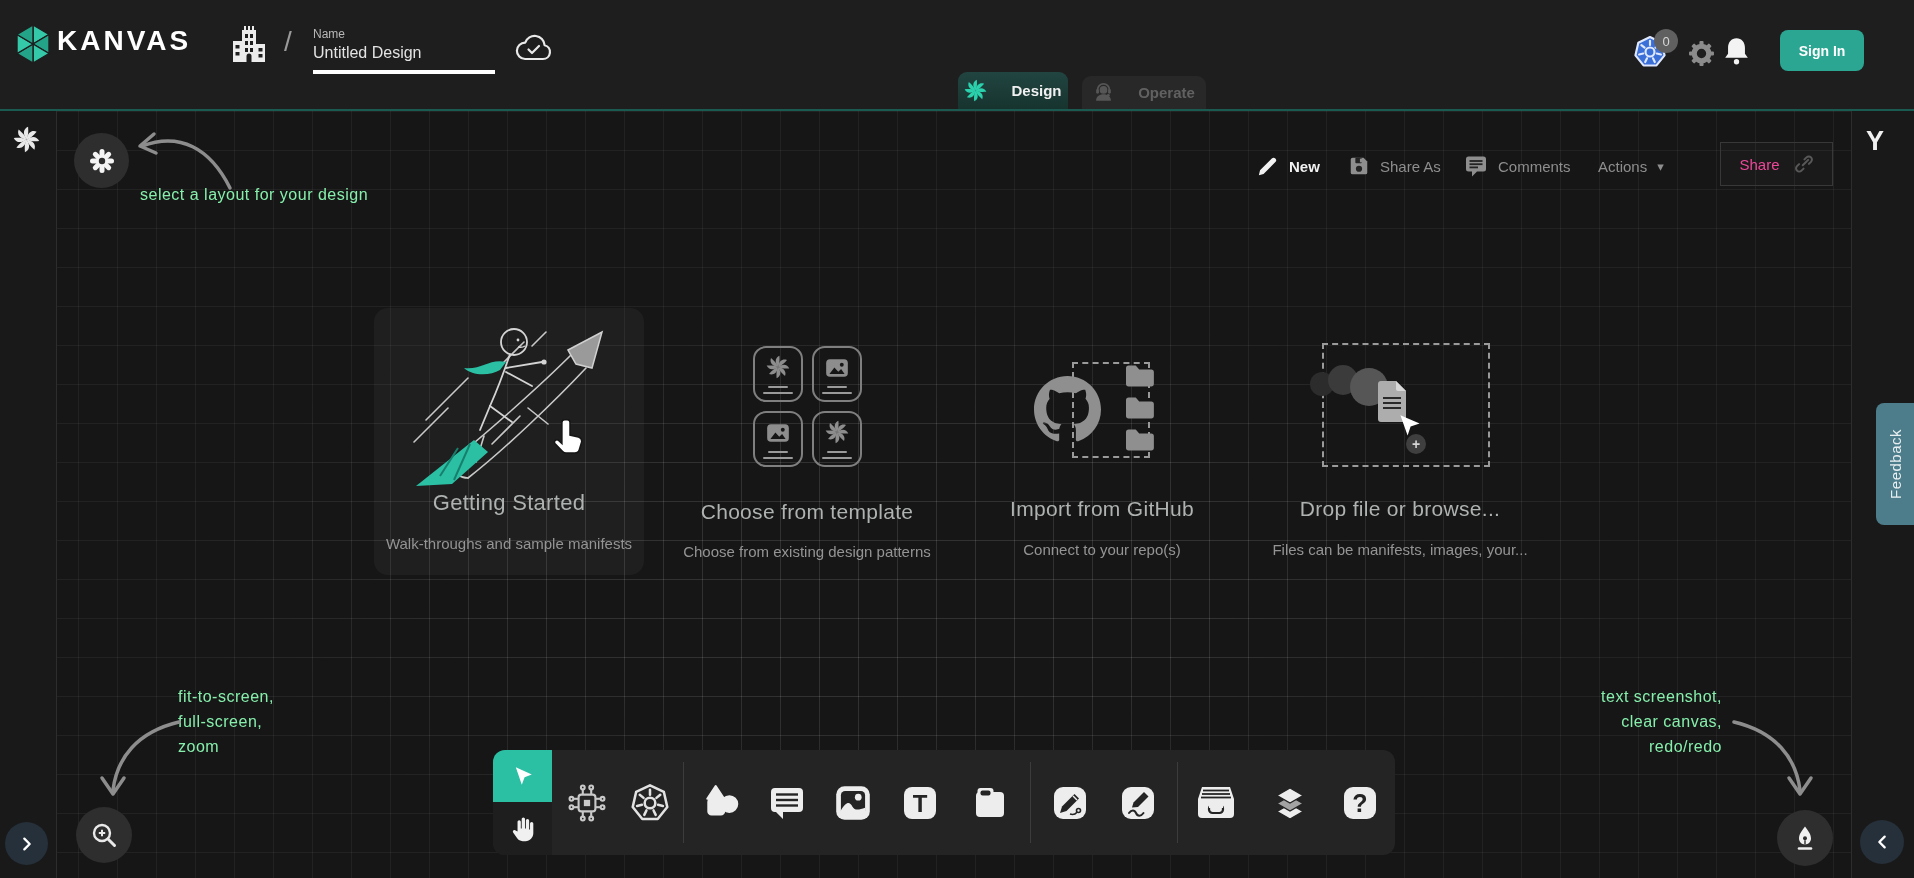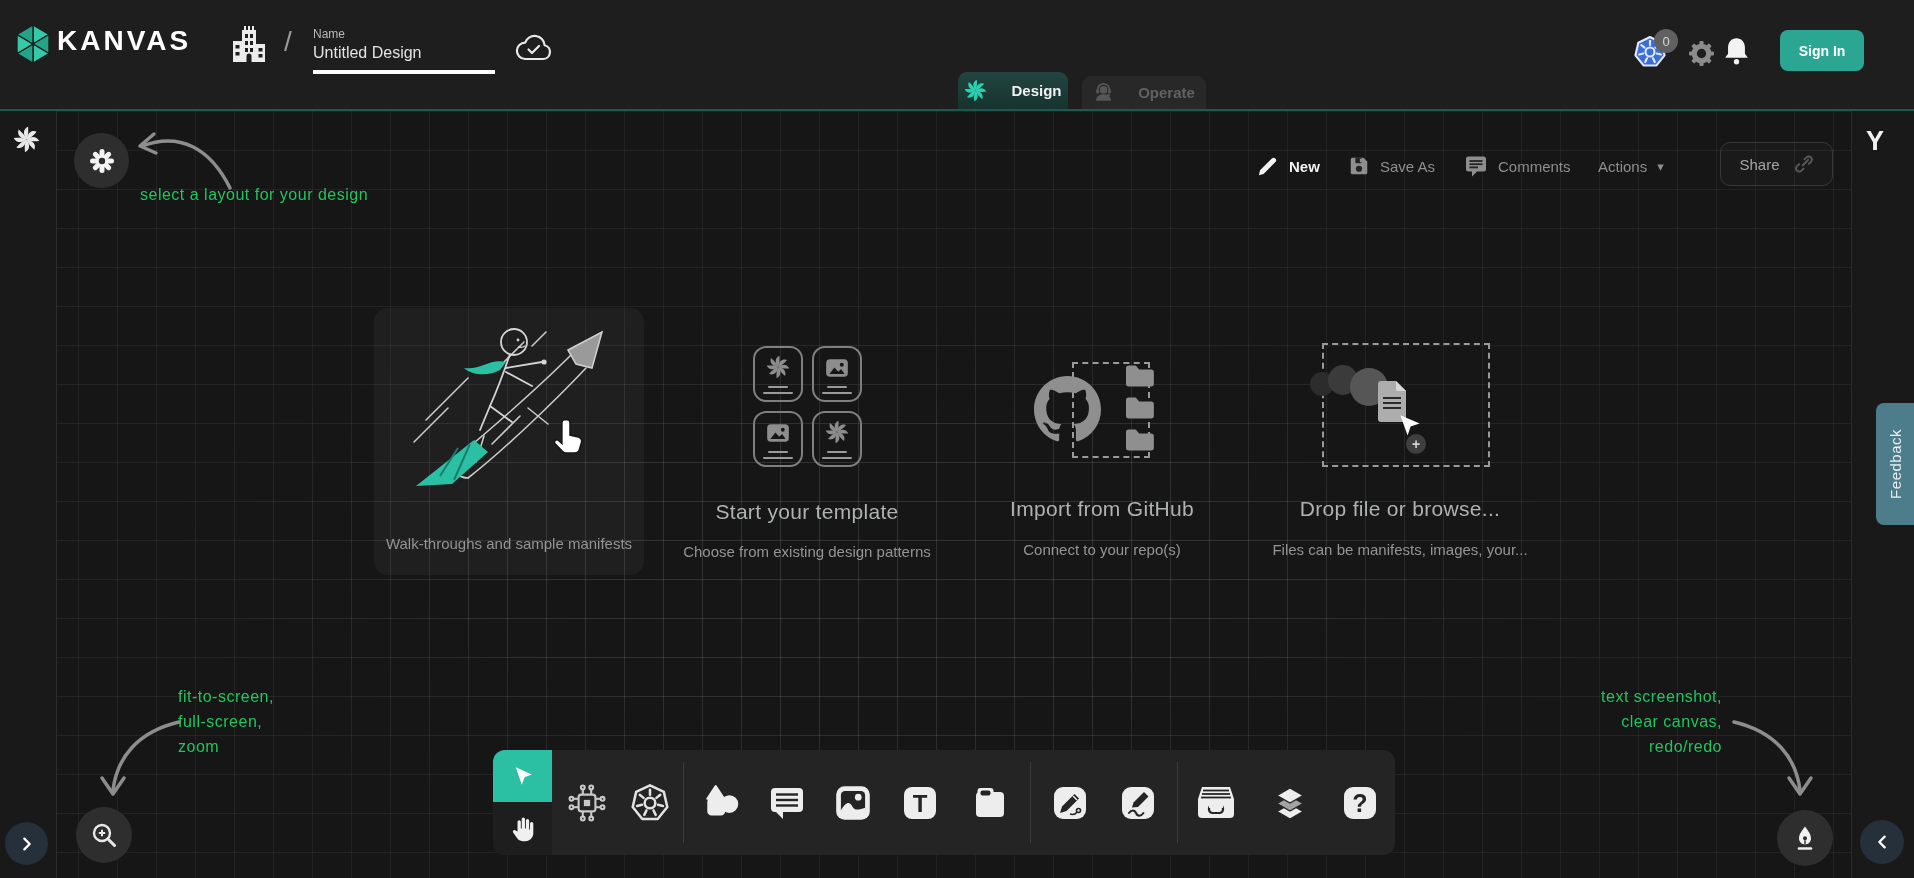--- a/index.html
+++ b/index.html
@@ -33,34 +33,34 @@
                      linear-gradient(90deg,rgba(255,255,255,0.07) 1px,transparent 1px);
     background-size:39px 39px;
     -webkit-mask:radial-gradient(ellipse 52% 48% at 47% 60%,#000 35%,transparent 78%);
             mask:radial-gradient(ellipse 52% 48% at 47% 60%,#000 35%,transparent 78%);}
   .strip-l{left:0;top:111px;width:57px;height:767px;background:#191919;border-right:1px solid #2d2d2d;}
   .strip-r{left:1851px;top:111px;width:63px;height:767px;background:#191919;border-left:1px solid #2d2d2d;}
 
   
   .tb-item{top:148px;height:36px;display:flex;align-items:center;gap:10px;font-size:15px;color:#8e8e8e;cursor:pointer;}
   .tb-item.bright{color:#f2f2f2;font-weight:700;}
-  .share-btn{left:1720px;top:142px;width:113px;height:44px;border-radius:10px;border:1px solid #383838;background:rgba(255,255,255,0.02);
-    display:flex;align-items:center;justify-content:center;gap:14px;color:#a3a3a3;font-size:15px;cursor:pointer;}
+  .share-btn{left:1720px;top:142px;width:113px;height:44px;border-radius:0;border:1px solid #383838;background:rgba(255,255,255,0.02);
+    display:flex;align-items:center;justify-content:center;gap:14px;color:#ec4899;font-size:15px;cursor:pointer;}
 
   
   .card-title{font-size:21px;color:#aeb2b1;text-align:center;letter-spacing:.3px;}
   .card-sub{font-size:15px;color:#949494;text-align:center;}
   .gs-card{left:374px;top:308px;width:270px;height:267px;background:rgba(255,255,255,0.04);border-radius:14px;cursor:pointer;}
   .dashed-box{border:2px dashed #9a9a9a;}
   .tile{width:50px;height:56px;border:2px solid #7f7f7f;border-radius:13px;display:flex;flex-direction:column;align-items:center;justify-content:flex-start;padding-top:7px;color:#8d8d8d;}
   .tile .ln{height:2px;background:#9a9a9a;border-radius:2px;}
   .tiles-grid{left:753px;top:346px;display:grid;grid-template-columns:50px 50px;grid-gap:9px;}
 
   
-  .ann{font-size:16px;color:#22c55e;letter-spacing:.5px;}
+  .ann{font-size:16px;color:#86efac;letter-spacing:.5px;}
   .ann-lines{line-height:25px;}
 
   
   .circ{border-radius:50%;display:flex;align-items:center;justify-content:center;cursor:pointer;}
   .c-dark{background:#2e2e2e;}
   .c-slate{background:#25303a;}
 
   
   .btb{left:493px;top:750px;width:902px;height:105px;background:#242424;border-radius:12px;}
   .btb-col{left:0;top:0;width:59px;height:105px;background:#1e1e1e;border-radius:12px 0 0 12px;}
@@ -249,21 +249,21 @@
     </svg>
     <span>New</span>
   </div>
   <div class="abs tb-item" style="left:1348px">
     <svg width="22" height="22" viewBox="0 0 24 24">
       <path d="M3 5 a2 2 0 0 1 2-2 h12 l4 4 v12 a2 2 0 0 1-2 2 H5 a2 2 0 0 1-2-2 z" fill="#8e8e8e"></path>
       <rect x="8" y="3" width="7" height="6" rx="1" fill="#232323"></rect>
       <rect x="13" y="4" width="2.6" height="4" fill="#8e8e8e"></rect>
       <circle cx="12" cy="15" r="3.4" fill="#232323"></circle>
     </svg>
-    <span>Save As</span>
+    <span>Share As</span>
   </div>
   <div class="abs tb-item" style="left:1464px">
     <svg width="24" height="22" viewBox="0 0 24 22">
       <path d="M2 4 a2.5 2.5 0 0 1 2.5-2.5 h15 A2.5 2.5 0 0 1 22 4 v10 a2.5 2.5 0 0 1-2.5 2.5 H13 l-5 5 v-5 H4.5 A2.5 2.5 0 0 1 2 14 z" fill="#8e8e8e"></path>
       <g stroke="#232323" stroke-width="1.8">
           <line x1="5.5" y1="6" x2="18.5" y2="6"></line>
           <line x1="5.5" y1="9.2" x2="18.5" y2="9.2"></line>
           <line x1="5.5" y1="12.4" x2="14" y2="12.4"></line>
         </g>
     </svg>
@@ -308,20 +308,21 @@
           <path d="M110 56 L136 70"></path>
         <path d="M94 90 L116 106"></path>
           <path d="M94 90 L84 114"></path>
       </g>
       <circle cx="148" cy="46" r="2.6" fill="#d4d4d4"></circle>
       <path d="M110 46 C 94 42 86 54 68 52 C 76 60 94 60 104 54 Z" fill="#2bbfa4"></path>
     </svg>
     <svg class="abs" style="left:178px;top:108px" width="36" height="40" viewBox="0 0 24 26">
       <path d="M10.2 2.2 c1 0 1.8 .8 1.8 1.8 v8.4 l5.6 1.2 c1.3 .3 2.2 1.4 2.2 2.7 0 .3 0 .6 -.1 .9 l-1.5 5 c-.4 1.3 -1.6 2.2 -3 2.2 h-5.8 c-.9 0 -1.7 -.4 -2.3 -1 l-5 -5.2 c-.6 -.7 -.6 -1.7 .1 -2.3 .6 -.6 1.6 -.6 2.2 0 l2.2 2.1 V4 c0-1 .8-1.8 1.8-1.8 z" fill="#ffffff" stroke="#161616" stroke-width="1"></path>
     </svg>
+    <div class="abs card-title" style="left:0;top:182px;width:270px;font-size:22px">Getting Started</div>
     <div class="abs card-sub" style="left:0;top:227px;width:270px">Walk-throughs and sample manifests</div>
   </div>
 
   <div class="abs tiles-grid">
     <div class="tile">
       <svg width="24" height="24" viewBox="0 0 24 24">
           <use href="#pinwheel" color="#8d8d8d"></use>
         </svg>
       <div class="ln" style="width:20px;margin-top:7px"></div>
         <div class="ln" style="width:30px;margin-top:4px"></div>
@@ -341,21 +342,21 @@
         <div class="ln" style="width:30px;margin-top:4px"></div>
     </div>
     <div class="tile">
       <svg width="24" height="24" viewBox="0 0 24 24">
           <use href="#pinwheel" color="#8d8d8d"></use>
         </svg>
       <div class="ln" style="width:20px;margin-top:7px"></div>
         <div class="ln" style="width:30px;margin-top:4px"></div>
     </div>
   </div>
-  <div class="abs card-title" style="left:672px;top:500px;width:270px">Start your template</div>
+  <div class="abs card-title" style="left:672px;top:500px;width:270px">Choose from template</div>
   <div class="abs card-sub" style="left:662px;top:543px;width:290px">Choose from existing design patterns</div>
 
   <div class="abs" style="left:1030px;top:352px;width:150px;height:112px">
     <div class="abs dashed-box" style="left:42px;top:10px;width:78px;height:96px"></div>
     <svg class="abs" style="left:4px;top:24px" width="67" height="67" viewBox="0 0 16 16">
       <path fill="#8f8f8f" d="M8 0C3.58 0 0 3.58 0 8c0 3.54 2.29 6.53 5.47 7.59.4.07.55-.17.55-.38 0-.19-.01-.82-.01-1.49-2.01.37-2.53-.49-2.69-.94-.09-.23-.48-.94-.82-1.13-.28-.15-.68-.52-.01-.53.63-.01 1.08.58 1.23.82.72 1.21 1.87.87 2.33.66.07-.52.28-.87.51-1.07-1.78-.2-3.64-.89-3.64-3.95 0-.87.31-1.59.82-2.15-.08-.2-.36-1.02.08-2.12 0 0 .67-.21 2.2.82.64-.18 1.32-.27 2-.27s1.36.09 2 .27c1.53-1.04 2.2-.82 2.2-.82.44 1.1.16 1.92.08 2.12.51.56.82 1.27.82 2.15 0 3.07-1.87 3.75-3.65 3.95.29.25.54.73.54 1.48 0 1.07-.01 1.93-.01 2.2 0 .21.15.46.55.38A8.01 8.01 0 0 0 16 8c0-4.42-3.58-8-8-8z"></path>
     </svg>
     <svg class="abs" style="left:94px;top:12px" width="32" height="24" viewBox="0 0 24 18">
         <use href="#folder" color="#8f8f8f"></use>
       </svg>

